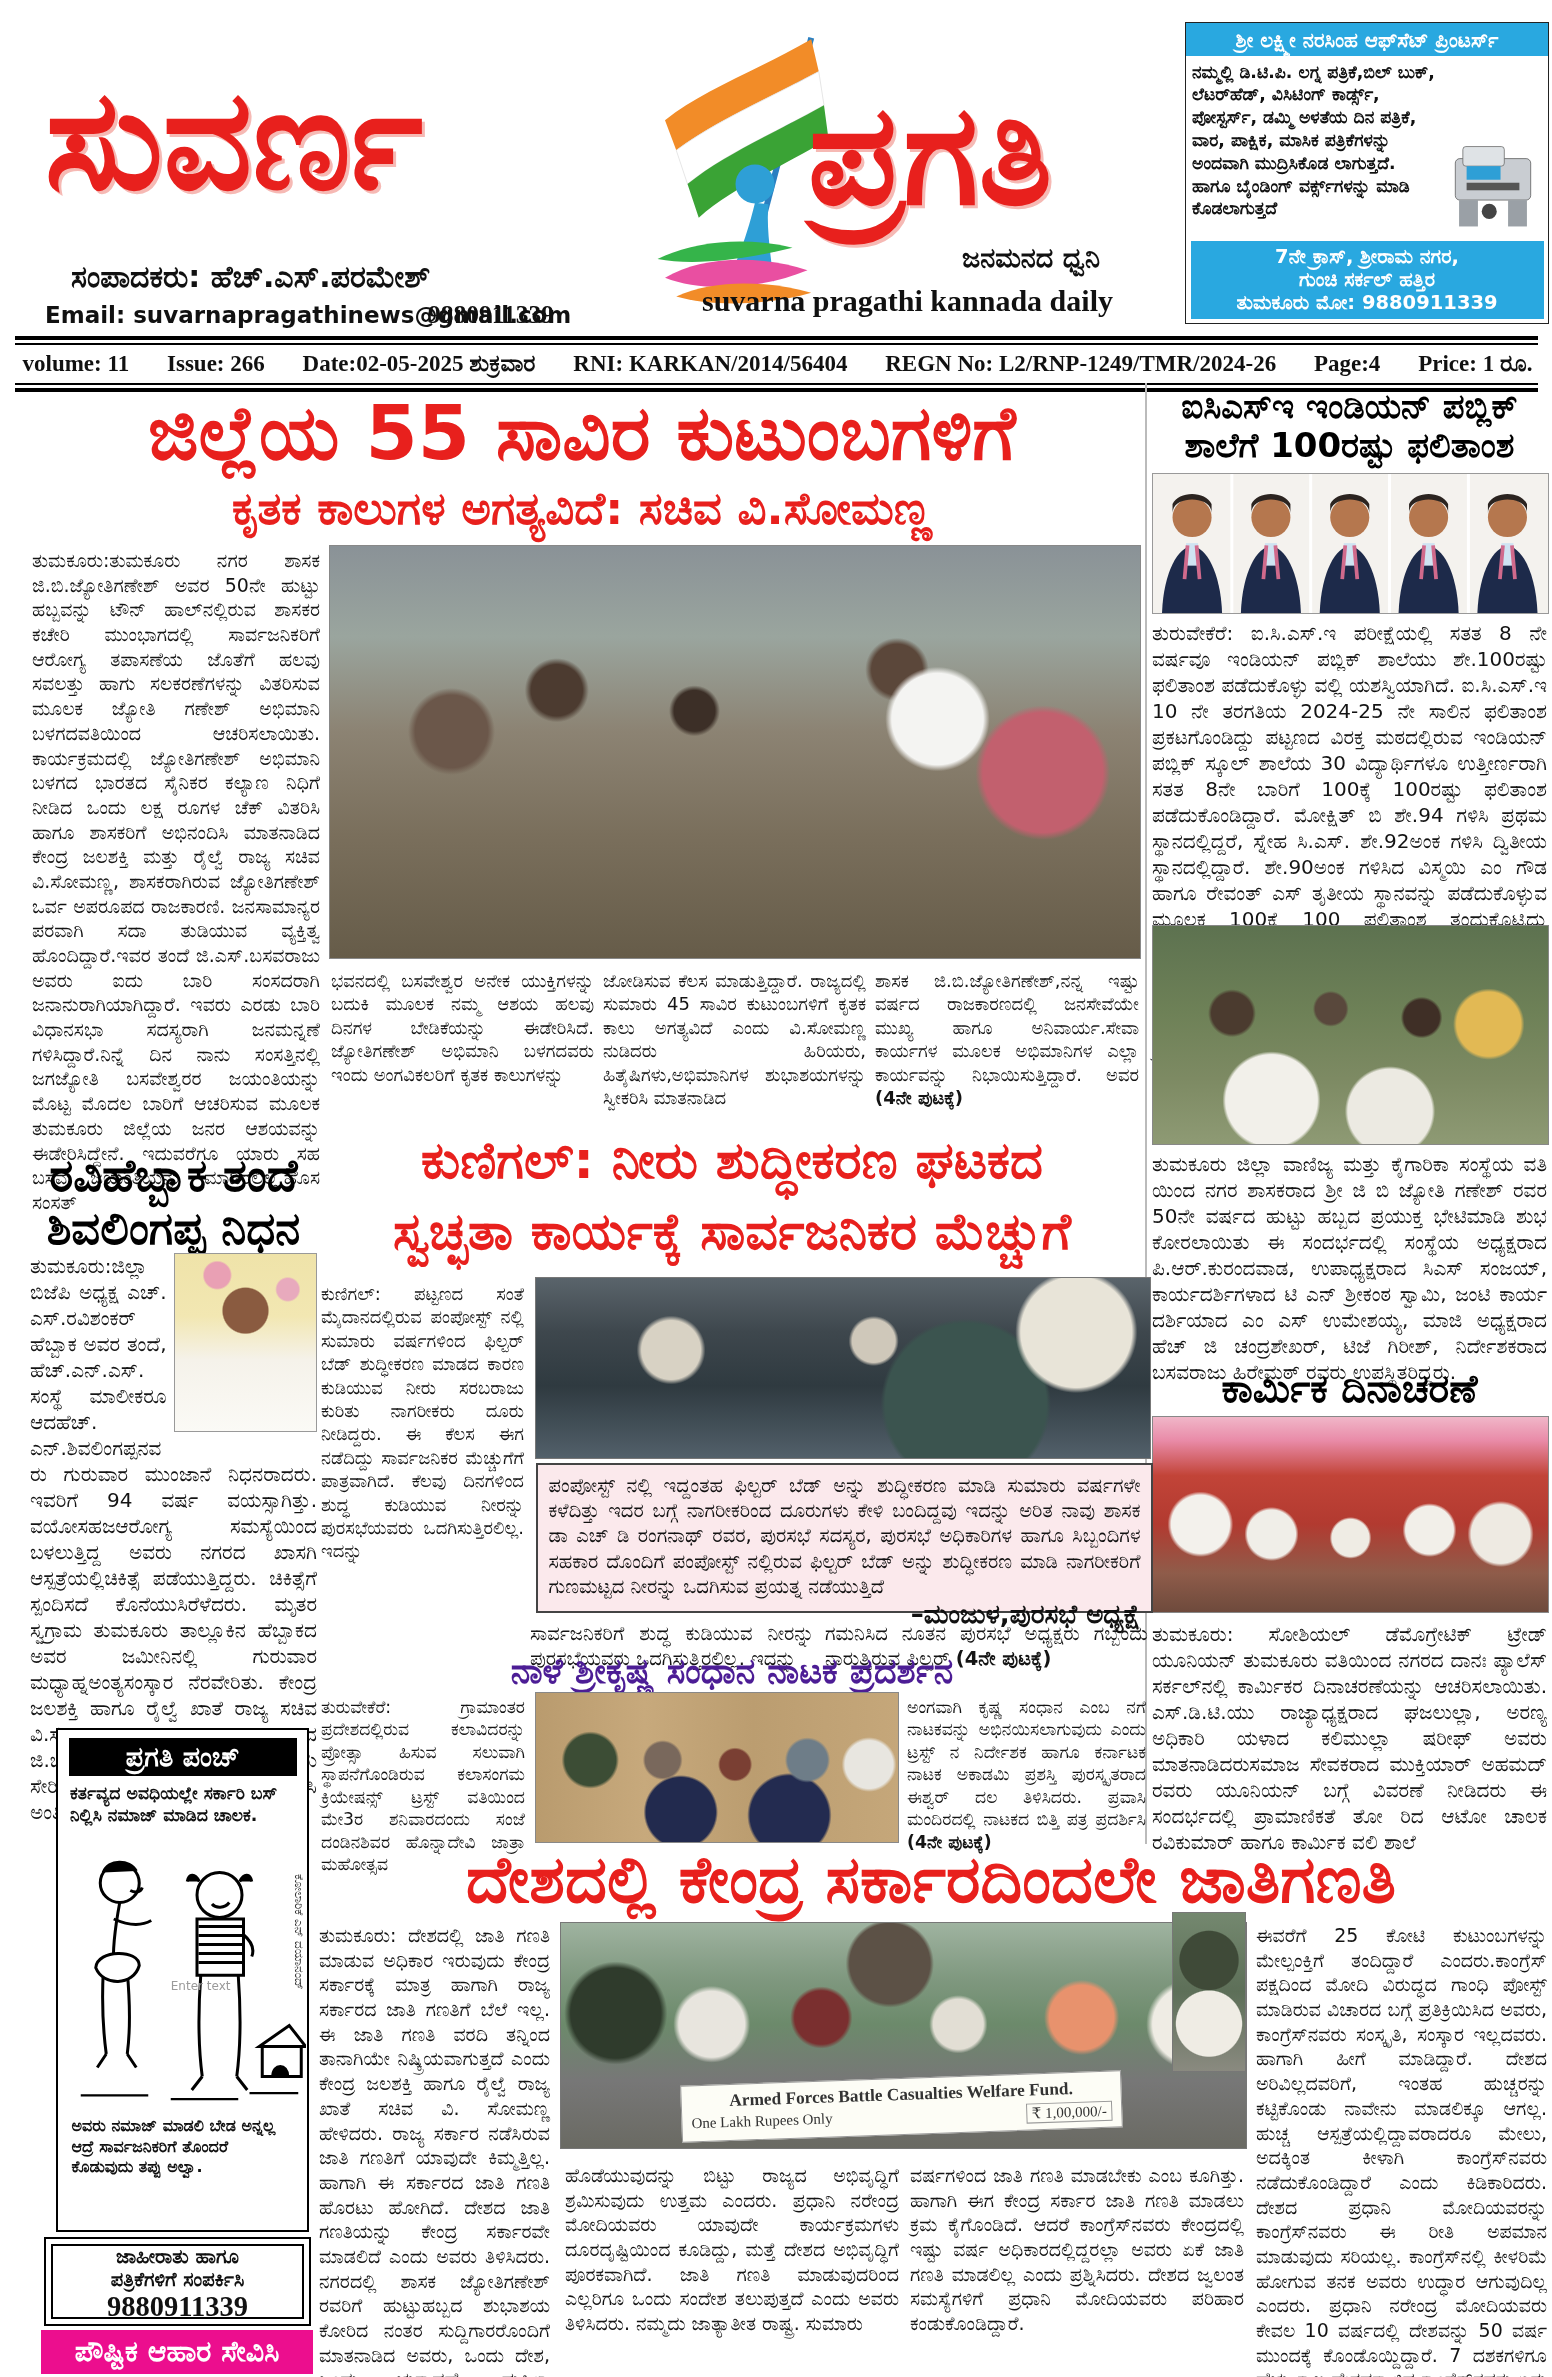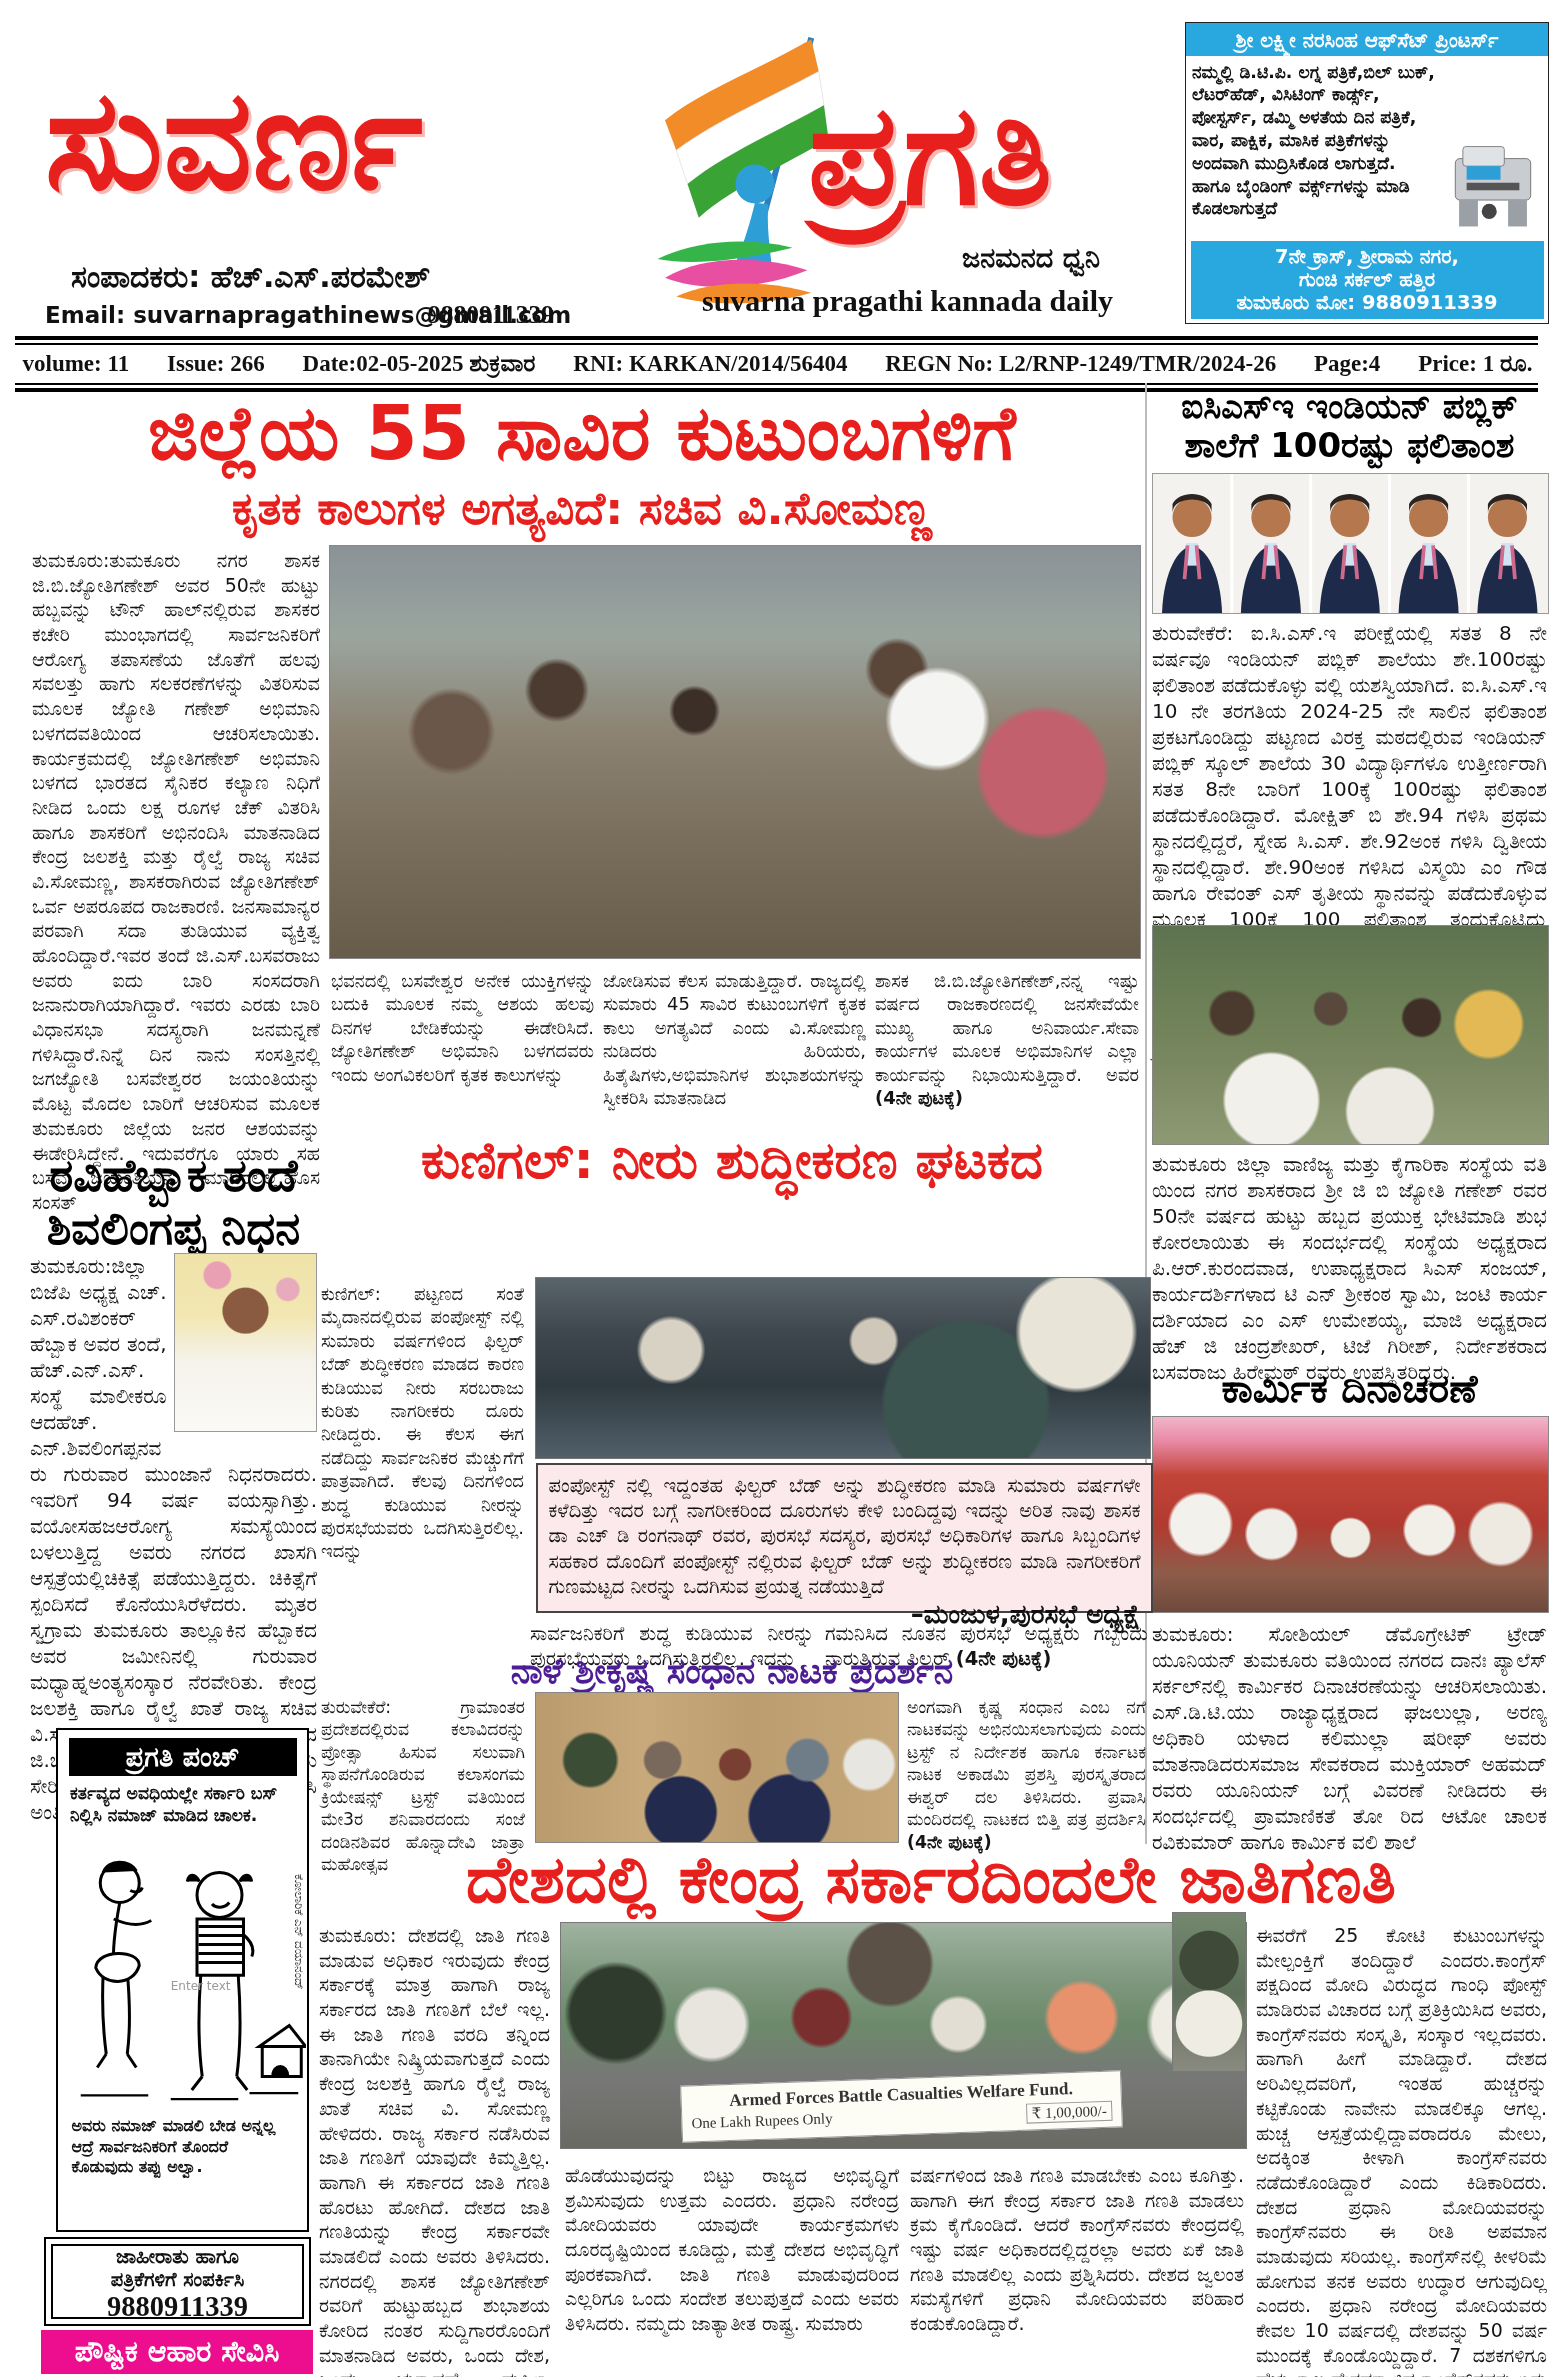--- a/index.html
+++ b/index.html
@@ -195,20 +195,21 @@
                 radial-gradient(circle at 80% 20%, #e8aabd 0 6%, transparent 7%),
                 radial-gradient(circle at 50% 32%, #8a5b40 0 16%, transparent 17%),
                 radial-gradient(circle at 48% 30%, #e8e4da 0 7%, transparent 8%),
                 linear-gradient(180deg,#efe3a9 0%,#f2e7b2 35%,#f5f2ea 60%,#fbfaf6 100%);">
   </div>
   <div class="body-txt" style="font-size:20px;">ತುಮಕೂರು:ಜಿಲ್ಲಾ ಬಿಜೆಪಿ ಅಧ್ಯಕ್ಷ ಎಚ್. ಎಸ್.ರವಿಶಂಕರ್ ಹೆಬ್ಬಾಕ ಅವರ ತಂದೆ, ಹೆಚ್.ಎನ್.ಎಸ್. ಸಂಸ್ಥೆ ಮಾಲೀಕರೂ ಆದಹೆಚ್. ಎನ್.ಶಿವಲಿಂಗಪ್ಪನವರು ಗುರುವಾರ ಮುಂಜಾನೆ ನಿಧನರಾದರು. ಇವರಿಗೆ 94 ವರ್ಷ ವಯಸ್ಸಾಗಿತ್ತು. ವಯೋಸಹಜಆರೋಗ್ಯ ಸಮಸ್ಯೆಯಿಂದ ಬಳಲುತ್ತಿದ್ದ ಅವರು ನಗರದ ಖಾಸಗಿ ಆಸ್ಪತ್ರೆಯಲ್ಲಿಚಿಕಿತ್ಸೆ ಪಡೆಯುತ್ತಿದ್ದರು. ಚಿಕಿತ್ಸೆಗೆ ಸ್ಪಂದಿಸದೆ ಕೊನೆಯುಸಿರೆಳೆದರು. ಮೃತರ ಸ್ವಗ್ರಾಮ ತುಮಕೂರು ತಾಲ್ಲೂಕಿನ ಹೆಬ್ಬಾಕದ ಅವರ ಜಮೀನಿನಲ್ಲಿ ಗುರುವಾರ ಮಧ್ಯಾಹ್ನಅಂತ್ಯಸಂಸ್ಕಾರ ನೆರವೇರಿತು. ಕೇಂದ್ರ ಜಲಶಕ್ತಿ ಹಾಗೂ ರೈಲ್ವೆ ಖಾತೆ ರಾಜ್ಯ ಸಚಿವ ವಿ.ಸೋಮಣ್ಣ, ಶಾಸಕರಾದ ಜಿ.ಬಿ.ಜ್ಯೋತಿಗಣೇಶ್, ಬಿ.ಸುರೇಶ್‌ಗೌಡರು ಸೇರಿದಂತೆ ಹಲವಾರು ಮುಖಂಡರು ಆಗಮಿಸಿ ಅಂತಿಮ ನಮನ ಸಲ್ಲಿಸಿದರು.</div>
 </div>
 
 <div class="abs headline red ctr" style="left:319px;top:1125px;width:826px;font-size:51px;line-height:1.4;">
   <div>ಕುಣಿಗಲ್: ನೀರು ಶುದ್ಧೀಕರಣ ಘಟಕದ</div>
+  <div>ಸ್ವಚ್ಛತಾ ಕಾರ್ಯಕ್ಕೆ ಸಾರ್ವಜನಿಕರ ಮೆಚ್ಚುಗೆ</div>
 </div>
 
 <div class="abs body-txt" style="left:321px;top:1282px;width:203px;height:406px;font-size:18px;">ಕುಣಿಗಲ್: ಪಟ್ಟಣದ ಸಂತೆ ಮೈದಾನದಲ್ಲಿರುವ ಪಂಪೋಸ್ಟ್ ನಲ್ಲಿ ಸುಮಾರು ವರ್ಷಗಳಿಂದ ಫಿಲ್ಟರ್ ಬೆಡ್ ಶುದ್ಧೀಕರಣ ಮಾಡದ ಕಾರಣ ಕುಡಿಯುವ ನೀರು ಸರಬರಾಜು ಕುರಿತು ನಾಗರೀಕರು ದೂರು ನೀಡಿದ್ದರು. ಈ ಕೆಲಸ ಈಗ ನಡೆದಿದ್ದು ಸಾರ್ವಜನಿಕರ ಮೆಚ್ಚುಗೆಗೆ ಪಾತ್ರವಾಗಿದೆ. ಕೆಲವು ದಿನಗಳಿಂದ ಶುದ್ಧ ಕುಡಿಯುವ ನೀರನ್ನು ಪುರಸಭೆಯವರು ಒದಗಿಸುತ್ತಿರಲಿಲ್ಲ. ಇದನ್ನು</div>
 
 <div class="photo" style="left:535px;top:1277px;width:614px;height:180px;border:0.8px solid #777;
             background:
               radial-gradient(circle at 22% 40%, #d8d2c4 0 6%, transparent 7%),
               radial-gradient(circle at 55% 35%, #cfc8ba 0 6%, transparent 7%),
               radial-gradient(circle at 88% 30%, #e8e4d8 0 10%, transparent 11%),
               radial-gradient(circle at 70% 70%, #3b544f 0 18%, transparent 19%),

